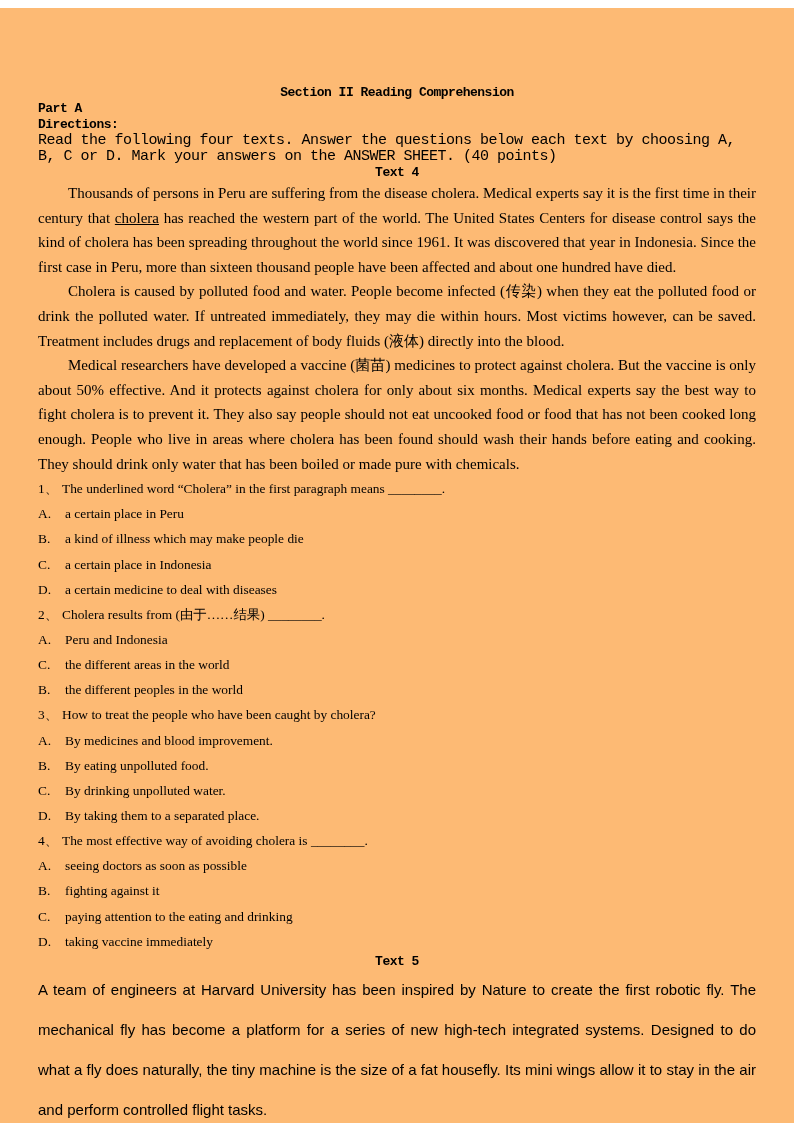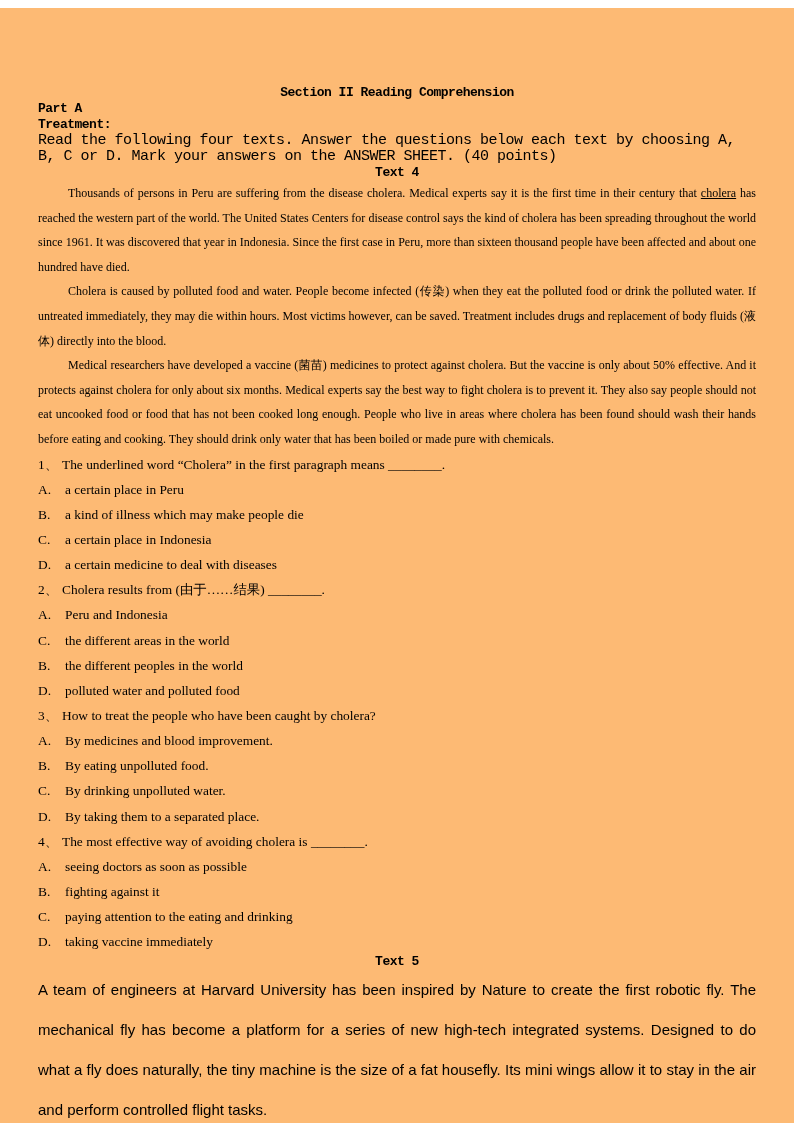--- a/index.html
+++ b/index.html
@@ -30,21 +30,21 @@
     font-size: 13px;
     line-height: 16px;
     font-weight: 700;
     letter-spacing: -0.5px;
   }
   .center { text-align: center; }
 
   
   .body-par {
     font-family: "Liberation Serif", "DejaVu Serif", serif;
-    font-size: 12px;
+    font-size: 15px;
     line-height: 24.6px;
     text-align: justify;
     margin: 0;
   }
   .indent { text-indent: 30px; }
   .u { text-decoration: underline; }
 
   .q-line {
     font-family: "Liberation Serif", "DejaVu Serif", serif;
     font-size: 13.4px;
@@ -69,21 +69,21 @@
     margin: 0;
   }
 </style>
 </head>
 <body>
 
 <div class="page">
 
   <div class="mono-b center">Section II Reading Comprehension</div>
   <div class="mono-b">Part A</div>
-  <div class="mono-b">Treatment:</div>
+  <div class="mono-b">Directions:</div>
   <div class="mono">Read the following four texts. Answer the questions below each text by choosing A, B, C or D. Mark your answers on the ANSWER SHEET. (40 points)</div>
 
   <div class="mono-b center">Text 4</div>
 
   <p class="body-par indent"><span>Thousands of persons in Peru are suffering from the disease cholera. Medical experts say it is the first time in their century that </span><span class="u">cholera</span><span> has reached the western part of the world. The United States Centers for disease control says the kind of cholera has been spreading throughout the world since 1961. It was discovered that year in Indonesia. Since the first case in Peru, more than sixteen thousand people have been affected and about one hundred have died.</span></p>
 
   <p class="body-par indent">Cholera is caused by polluted food and water. People become infected (传染) when they eat the polluted food or drink the polluted water. If untreated immediately, they may die within hours. Most victims however, can be saved. Treatment includes drugs and replacement of body fluids (液体) directly into the blood.</p>
 
   <p class="body-par indent">Medical researchers have developed a vaccine (菌苗) medicines to protect against cholera. But the vaccine is only about 50% effective. And it protects against cholera for only about six months. Medical experts say the best way to fight cholera is to prevent it. They also say people should not eat uncooked food or food that has not been cooked long enough. People who live in areas where cholera has been found should wash their hands before eating and cooking. They should drink only water that has been boiled or made pure with chemicals.</p>
 
@@ -93,21 +93,20 @@
     <div class="q-line"><span class="opt-label">B.</span><span>a kind of illness which may make people die</span></div>
     <div class="q-line"><span class="opt-label">C.</span><span>a certain place in Indonesia</span></div>
     <div class="q-line"><span class="opt-label">D.</span><span>a certain medicine to deal with diseases</span></div>
   </div>
 
   <div>
     <div class="q-line"><span class="q-num">2、</span><span>Cholera results from (由于……结果) ________.</span></div>
     <div class="q-line"><span class="opt-label">A.</span><span>Peru and Indonesia</span></div>
     <div class="q-line"><span class="opt-label">C.</span><span>the different areas in the world</span></div>
     <div class="q-line"><span class="opt-label">B.</span><span>the different peoples in the world</span></div>
-    <div class="q-line"><span class="opt-label">D.</span><span>polluted water and polluted food</span></div>
   </div>
 
   <div>
     <div class="q-line"><span class="q-num">3、</span><span>How to treat the people who have been caught by cholera?</span></div>
     <div class="q-line"><span class="opt-label">A.</span><span>By medicines and blood improvement.</span></div>
     <div class="q-line"><span class="opt-label">B.</span><span>By eating unpolluted food.</span></div>
     <div class="q-line"><span class="opt-label">C.</span><span>By drinking unpolluted water.</span></div>
     <div class="q-line"><span class="opt-label">D.</span><span>By taking them to a separated place.</span></div>
   </div>
 

